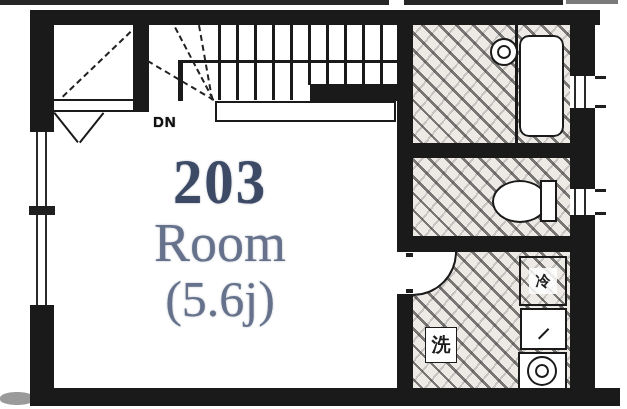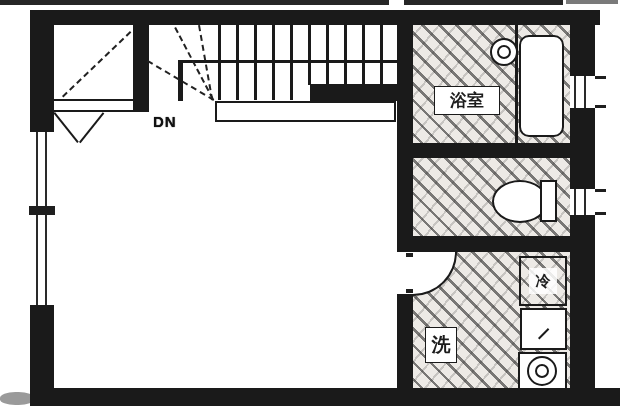--- a/index.html
+++ b/index.html
@@ -96,32 +96,36 @@
     <div class="thinline" style="left:31px;top:35px;width:217px;height:2.5px;"></div>
     <div class="thinline" style="left:29px;top:35px;width:5px;height:41px;"></div>
     <div class="wall" style="left:161px;top:59px;width:87px;height:17px;"></div>
   </div>
   <div class="dash" style="left:148px;top:60px;width:77px;transform:rotate(30.6deg);"></div>
   <div class="dash" style="left:176px;top:27px;width:81px;transform:rotate(62.2deg);"></div>
   <div class="dash" style="left:200px;top:25px;width:76px;transform:rotate(80deg);"></div>
   <div class="whitebox" style="left:215px;top:101px;width:181px;height:21px;"></div>
   <div class="dn">DN</div>
 
+  <div class="roomtext">
+    <div class="roomnumber">203</div>
+    <div class="roomname">Room</div>
+    <div class="roomarea">(5.6j)</div>
+  </div>
 
   <div class="wall" style="left:397px;top:25px;width:16px;height:227px;"></div>
   <div class="wall" style="left:397px;top:294px;width:16px;height:96px;"></div>
   <div class="tick" style="left:406px;top:253px;width:7px;height:4px;"></div>
   <div class="tick" style="left:406px;top:289px;width:7px;height:4px;"></div>
 
   <div class="tex" style="left:413px;top:25px;width:157px;height:118px;"></div>
   <div class="thinline" style="left:515px;top:25px;width:2.5px;height:118px;"></div>
   <div class="whitebox" style="left:519px;top:35px;width:45px;height:102px;border-radius:10px;"></div>
   <div class="circle" style="left:490px;top:38px;width:28px;height:28px;"></div>
   <div class="circle inner" style="left:497px;top:45px;width:14px;height:14px;"></div>
-  <div class="labelpatch" style="left:434px;top:86px;width:66px;height:29px;font-size:17px;">浴室</div>
 
   <div class="wall" style="left:413px;top:143px;width:157px;height:15px;"></div>
 
   <div class="tex" style="left:413px;top:158px;width:157px;height:78px;"></div>
   <div class="whitebox" style="left:492px;top:180px;width:56px;height:43px;border-radius:50%;"></div>
   <div class="whitebox" style="left:540px;top:180px;width:17px;height:42px;"></div>
 
   <div class="wall" style="left:413px;top:236px;width:157px;height:16px;"></div>
 
   <div class="tex" style="left:413px;top:252px;width:157px;height:136px;"></div>

